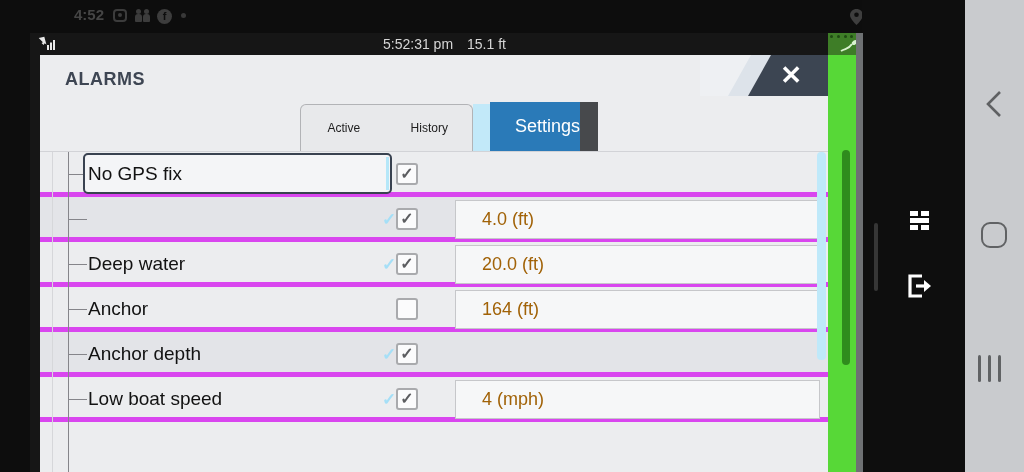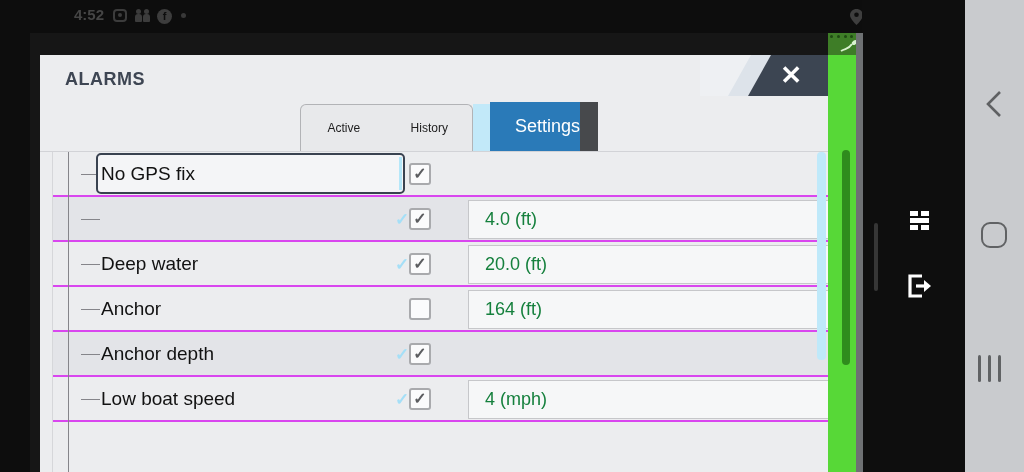--- a/index.html
+++ b/index.html
@@ -45,29 +45,29 @@
   .tabgroup{position:absolute;left:260px;top:49px;width:173px;height:47px;background:#e8e9eb;border:1px solid #b2b3b6;border-bottom:none;border-radius:6px 6px 0 0;display:flex;}
   .tab{flex:1;text-align:center;line-height:46px;font-size:12px;color:#1d1d1d;}
   .cyan-strip{position:absolute;left:433px;top:49px;width:17px;height:47px;background:#c2e9f9;}
   .tab-active{position:absolute;left:450px;top:47px;width:90px;height:49px;background:#2a7ab8;color:#fff;font-size:18px;text-align:right;line-height:49px;}
   .tab-cap{position:absolute;left:540px;top:47px;width:18px;height:49px;background:#47494c;}
 
   
   .table{position:absolute;left:0;top:96px;width:790px;height:321px;border-top:1px solid #d2d3d7;}
   .vline1{position:absolute;left:12px;top:97px;width:1px;height:320px;background:#d6d7da;}
   .vline2{position:absolute;left:28px;top:97px;width:1px;height:320px;background:#85858a;}
-  .row{position:relative;width:790px;height:45px;border-bottom:2px solid #d946ef;background:#ecedef;margin-left:13px;}
+  .row{position:relative;width:790px;height:45px;border-bottom:5px solid #d946ef;background:#ecedef;}
   .row.alt{background:#e3e4e8;}
   .tick{position:absolute;left:28px;top:22px;width:19px;height:1px;background:#85858a;}
   .rlabel{position:absolute;left:48px;top:11px;font-size:19px;color:#121212;}
   .focusbox{position:absolute;left:43px;top:1px;width:309px;height:41px;background:#f4f5f7;border:2px solid #394250;border-radius:5px;}
   .focusbox::after{content:"";position:absolute;right:1px;top:2px;width:3px;height:33px;background:#b5e7f9;}
   .precheck{position:absolute;left:342px;top:12px;font-size:17px;font-weight:bold;color:#a5dff7;}
   .cbox{position:absolute;left:356px;top:11px;width:22px;height:22px;background:#fbfbfc;border:2px solid #a9aaad;border-radius:3px;text-align:center;line-height:18px;font-size:16px;font-weight:bold;color:#5c5d60;}
-  .vfield{position:absolute;left:415px;top:3px;width:365px;height:39px;background:#f6f7f8;border:1px solid #c6c7ca;font-size:18px;color:#15803d;line-height:37px;padding-left:16px;}
+  .vfield{position:absolute;left:415px;top:3px;width:365px;height:39px;background:#f6f7f8;border:1px solid #c6c7ca;font-size:18px;color:#a16207;line-height:37px;padding-left:26px;}
   .scroll-cyan{position:absolute;left:777px;top:97px;width:9px;height:208px;background:#bfe9fa;border-radius:4px;}
 
   
   .greenbar{position:absolute;left:828px;top:33px;width:34px;height:439px;background:#57d837;z-index:30;}
   .green-cap{position:absolute;left:0;top:0;width:34px;height:22px;background:#3e7d27;}
   .green-cap .dots{position:absolute;left:2px;top:2px;width:30px;display:flex;justify-content:space-between;}
   .green-cap .dots i{width:3px;height:3px;background:#1e4a12;border-radius:50%;}
   .green-thumb{position:absolute;left:14px;top:117px;width:8px;height:215px;background:#2f8c1d;border-radius:4px;}
   .graybar{position:absolute;left:856px;top:33px;width:7px;height:439px;background:#6e7173;z-index:31;}
 
@@ -124,20 +124,32 @@
       </div>
     <div class="sb-ico batt-ico">
       <svg width="8" height="11" viewBox="0 0 8 11">
           <path d="M5 0 0 6h3L2.6 11 8 4.6H4.6z" fill="#4e4e4e"></path>
         </svg>
       <span>85</span>
     </div>
   </div>
 
   <div class="app">
+    <div class="appbar">
+      <span class="gps-ico">
+        <svg width="18" height="14" viewBox="0 0 18 14">
+            <path d="M1 3 7 9 5 10l3 3 1.5-2.5L12 12 9 1z" fill="#e8e8e8" transform="scale(0.7)"></path>
+            <rect x="9" y="9" width="2" height="5" fill="#e8e8e8"></rect>
+            <rect x="12" y="6.5" width="2" height="7.5" fill="#e8e8e8"></rect>
+            <rect x="15" y="4" width="2" height="10" fill="#e8e8e8"></rect>
+          </svg>
+      </span>
+      <span class="appbar-clock">5:52:31 pm</span>
+      <span class="appbar-depth">15.1 ft</span>
+    </div>
 
     <div class="dialog">
       <div class="dlg-title">ALARMS</div>
 
       <div class="hdr-deco">
         <div class="hdr-wedge"></div>
         <div class="close-btn"><span>✕</span></div>
       </div>
 
       <div class="tabgroup">

